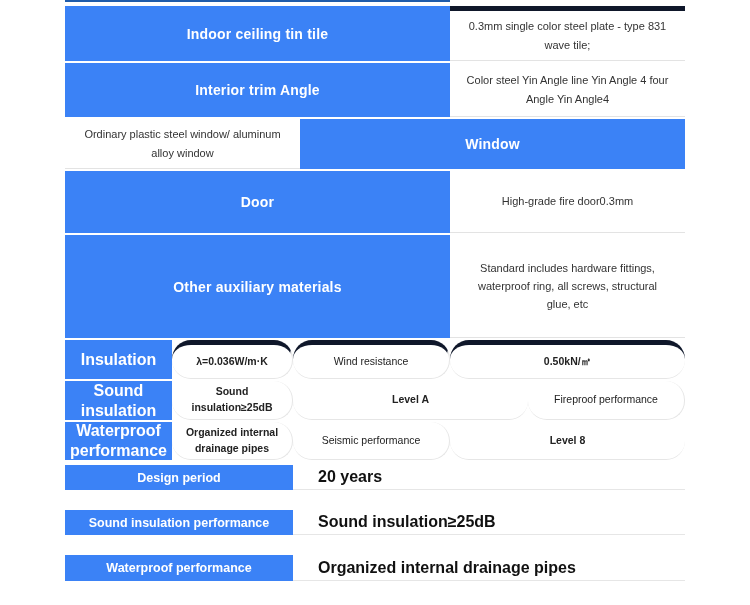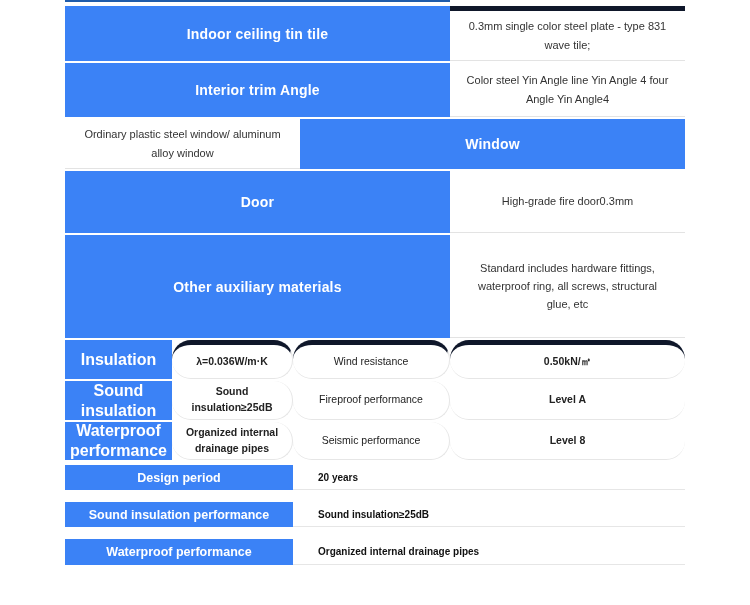--- a/index.html
+++ b/index.html
@@ -32,25 +32,25 @@
   .m-label { width: 107px; font-size: 16px; line-height: 1.25; padding: 0 6px; }
   .m-white {
     font-size: 10.5px; text-align: center; line-height: 1.5; color: #222;
     border-bottom: 1px solid #e6e6e6; padding: 0 8px; border-radius: 19px;
   }
   .m-val  { width: 121px; font-weight: bold; border-right: 1px solid #e6e6e6; }
   .m-key  { width: 157px; font-weight: normal; border-right: 1px solid #e6e6e6; }
   .m-val2 { width: 235px; font-weight: bold; }
 
   
-  .b-row { display: flex; margin-bottom: 12px; }
+  .b-row { display: flex; margin-bottom: 20px; }
   .b-label { width: 228px; font-size: 12.5px; }
   .b-val {
     width: 392px; display: flex; align-items: center; padding-left: 25px;
-    font-size: 10px; font-weight: bold; color: #111;
+    font-size: 16px; font-weight: bold; color: #111;
     border-bottom: 1px solid #e6e6e6; box-sizing: border-box;
   }
 
   .gap3 { height: 3px; }
 
   .h55 { height: 55px; } .h54 { height: 54px; } .h50 { height: 50px; }
   .h46 { height: 62px; } .h103 { height: 103px; }
   .h39 { height: 39px; } .h38 { height: 38px; }
   .h25 { height: 25px; } .h26 { height: 26px; }
 </style>
@@ -84,22 +84,22 @@
 
   <div class="row">
     <div class="cell blue m-label h39">Insulation</div>
     <div class="cell m-white m-val bt h39">λ=0.036W/m·K</div>
     <div class="cell m-white m-key bt h39">Wind resistance</div>
     <div class="cell m-white m-val2 bt h39">0.50kN/㎡</div>
   </div>
   <div class="row">
     <div class="cell blue m-label h39">Sound insulation</div>
     <div class="cell m-white m-val h39">Sound insulation≥25dB</div>
+    <div class="cell m-white m-val2 h39">Level A</div>
     <div class="cell m-white m-key h39">Fireproof performance</div>
-    <div class="cell m-white m-val2 h39">Level A</div>
   </div>
   <div class="row">
     <div class="cell blue m-label h38">Waterproof performance</div>
     <div class="cell m-white m-val h38">Organized internal drainage pipes</div>
     <div class="cell m-white m-key h38">Seismic performance</div>
     <div class="cell m-white m-val2 h38">Level 8</div>
   </div>
 
   <div class="gap3"></div>
 

